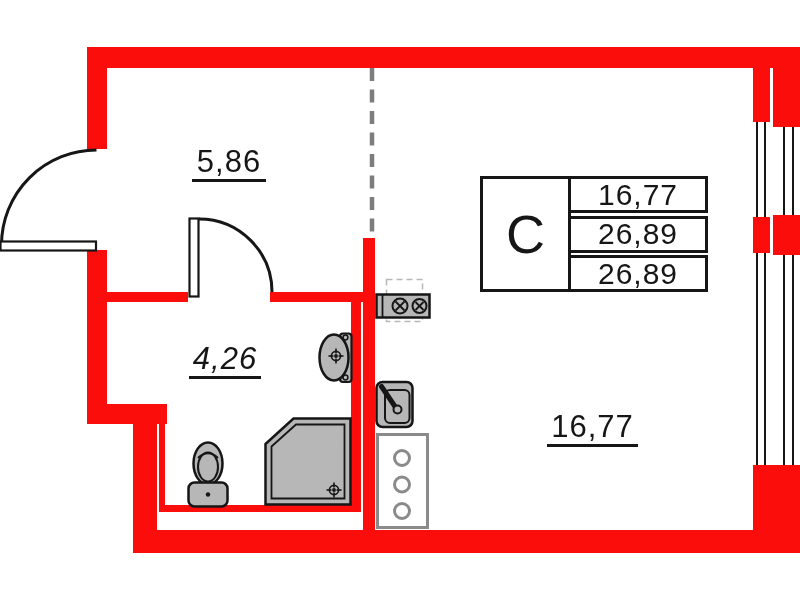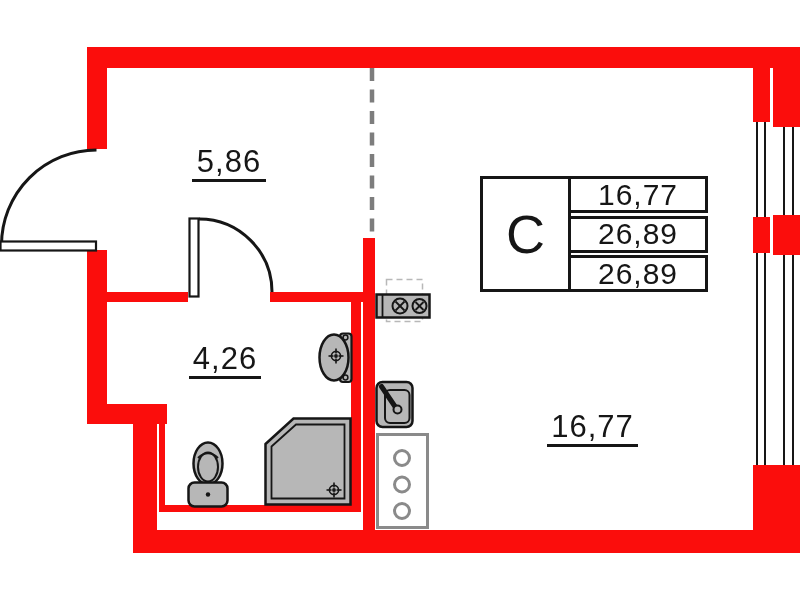--- a/index.html
+++ b/index.html
@@ -116,21 +116,21 @@
 
     <g>
       <rect x="377.5" y="434.5" width="50" height="93" fill="#fff" stroke="#8a8a8a" stroke-width="3"></rect>
       <circle cx="402" cy="458" r="7.5" fill="#fff" stroke="#8a8a8a" stroke-width="3"></circle>
       <circle cx="402" cy="484.5" r="7.5" fill="#fff" stroke="#8a8a8a" stroke-width="3"></circle>
       <circle cx="402" cy="511" r="7.5" fill="#fff" stroke="#8a8a8a" stroke-width="3"></circle>
     </g>
   </svg>
 
   <div class="area-label" style="left:192px;top:146px;width:74px;">5,86</div>
-  <div class="area-label" style="left:189px;top:343px;width:72px;">4,26</div>
+  <div class="area-label" style="left:189px;top:343px;width:72px;font-style:italic;">4,26</div>
   <div class="area-label" style="left:547px;top:411px;width:91px;">16,77</div>
 
   <div class="info-table">
     <div class="cell-type">C</div>
     <div class="rows">
       <div class="row">16,77</div>
       <div class="row">26,89</div>
       <div class="row">26,89</div>
     </div>
   </div>

